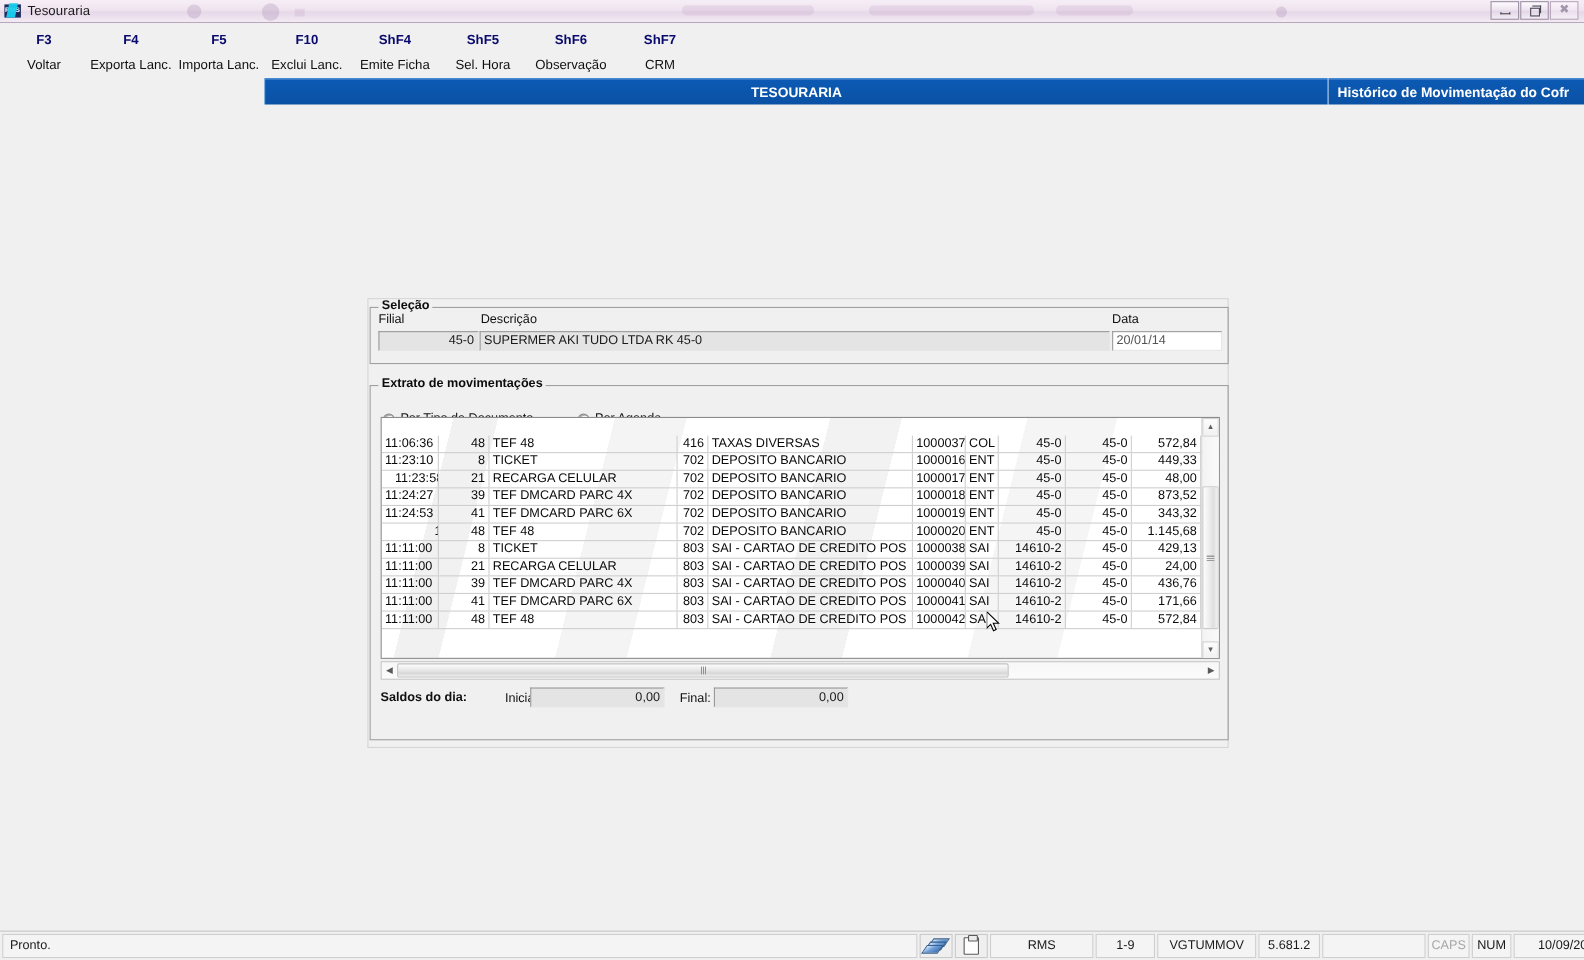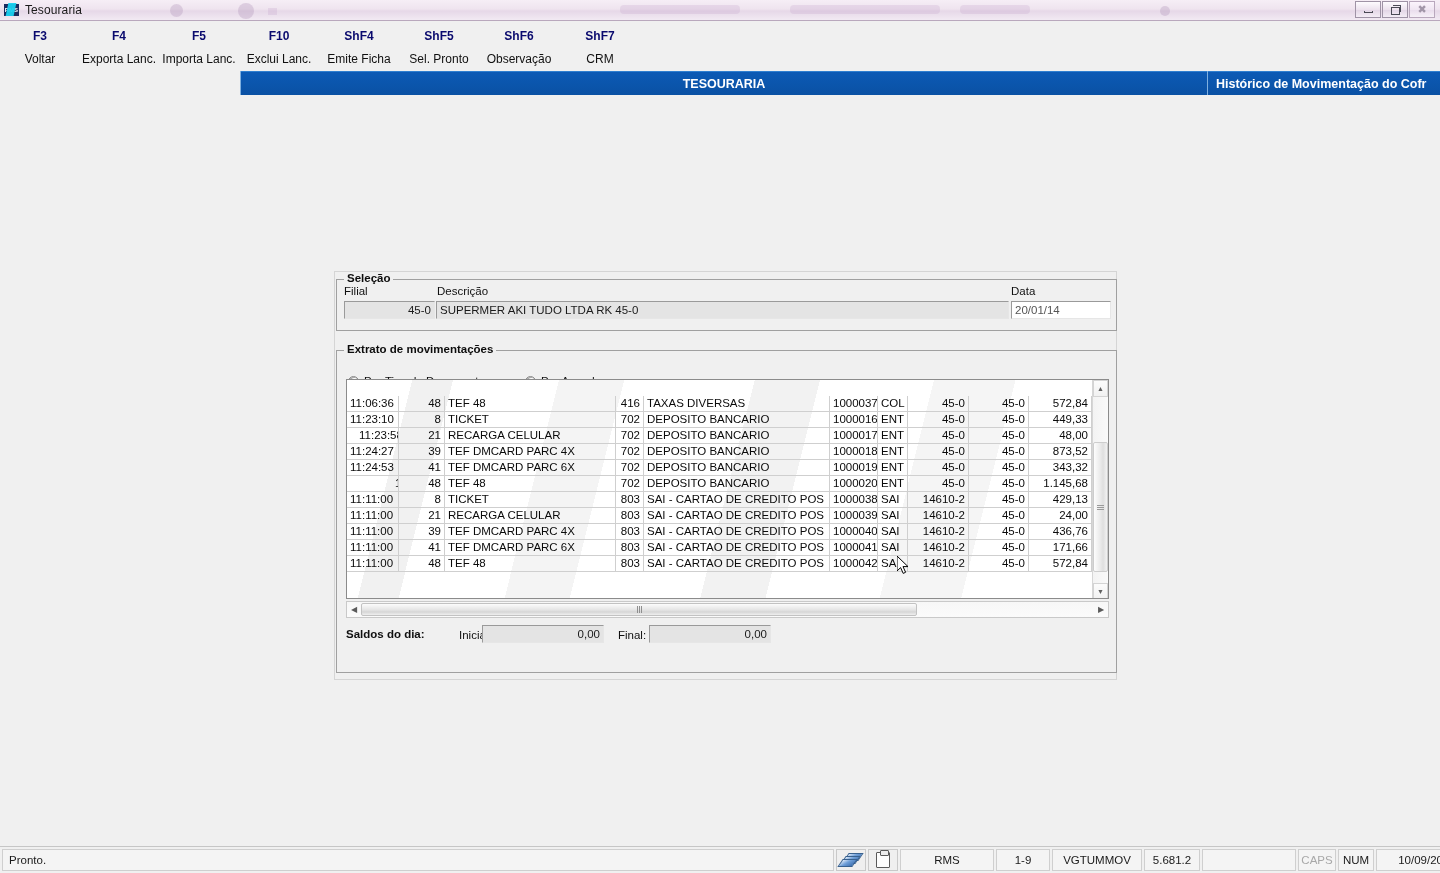--- a/index.html
+++ b/index.html
@@ -326,21 +326,21 @@
     <div class="fk" style="left:236px;width:86px;">
       <div class="k">F10</div>
       <div class="l">Exclui Lanc.</div>
     </div>
     <div class="fk" style="left:316px;width:86px;">
       <div class="k">ShF4</div>
       <div class="l">Emite Ficha</div>
     </div>
     <div class="fk" style="left:398px;width:82px;">
       <div class="k">ShF5</div>
-      <div class="l">Sel. Pronto</div>
+      <div class="l">Sel. Hora</div>
     </div>
     <div class="fk" style="left:472px;width:94px;">
       <div class="k">ShF6</div>
       <div class="l">Observação</div>
     </div>
     <div class="fk" style="left:564px;width:72px;">
       <div class="k">ShF7</div>
       <div class="l">CRM</div>
     </div>
   </div>

